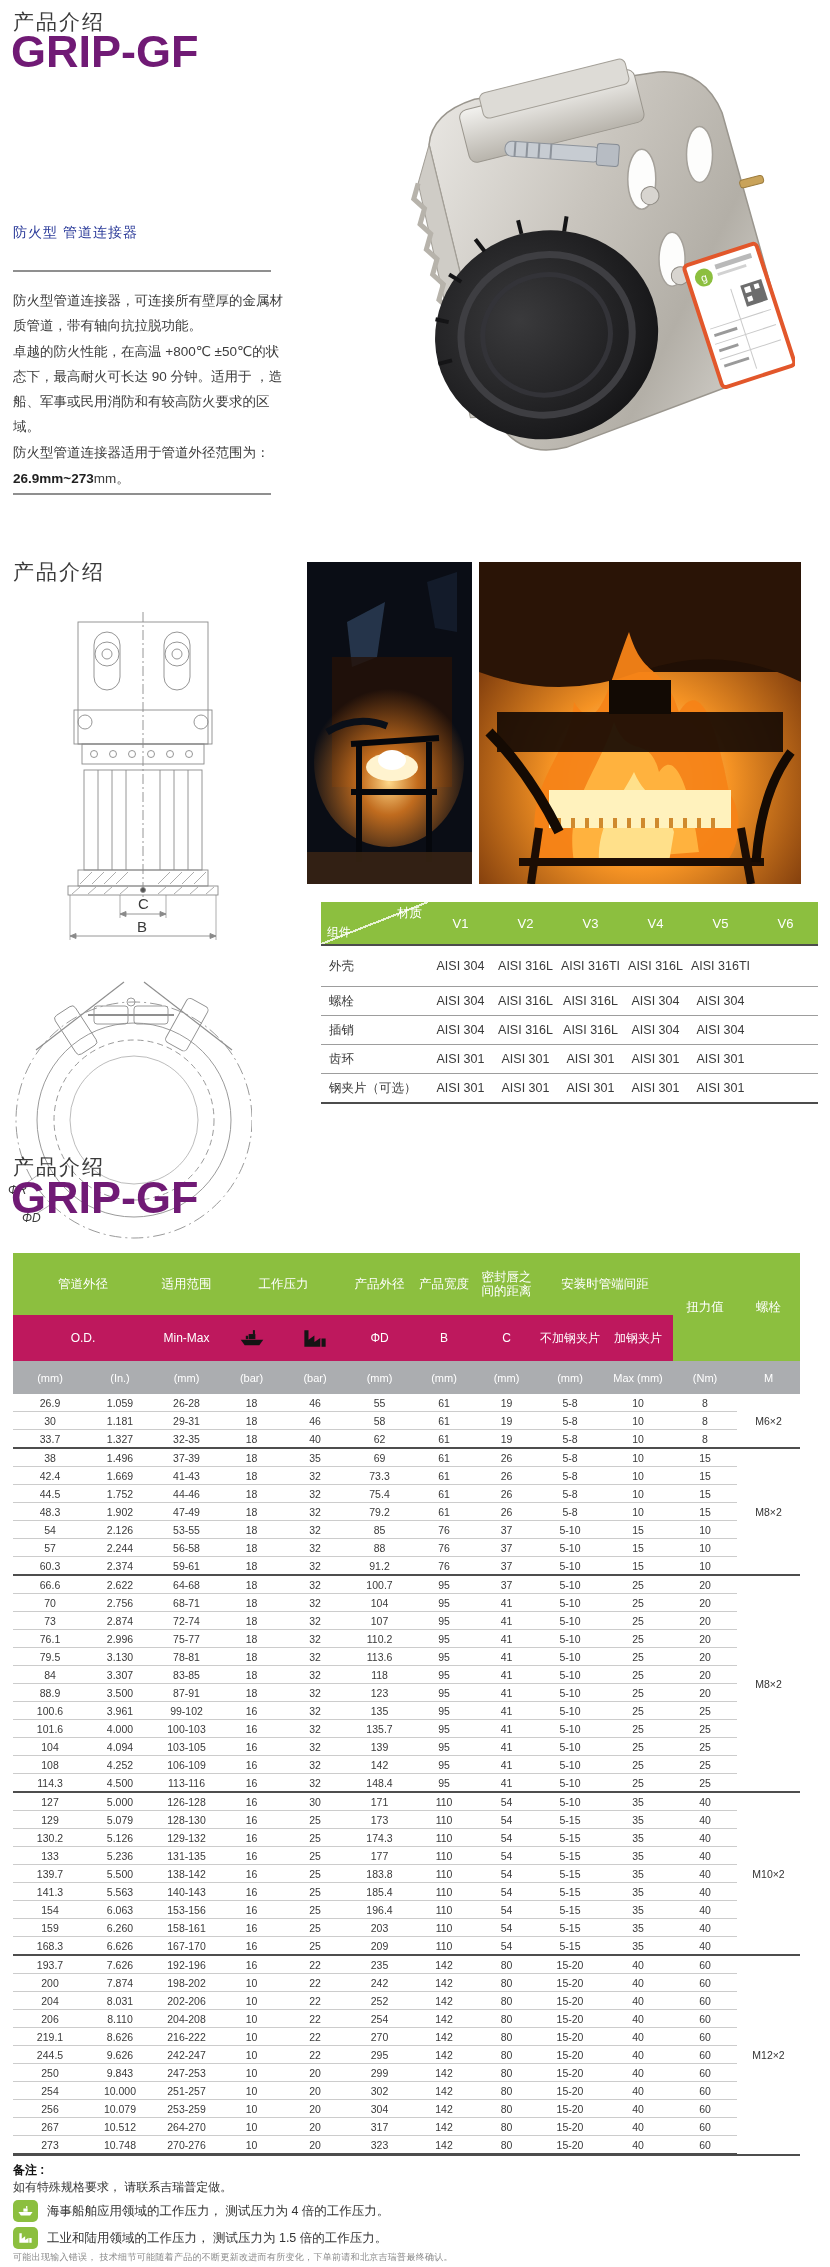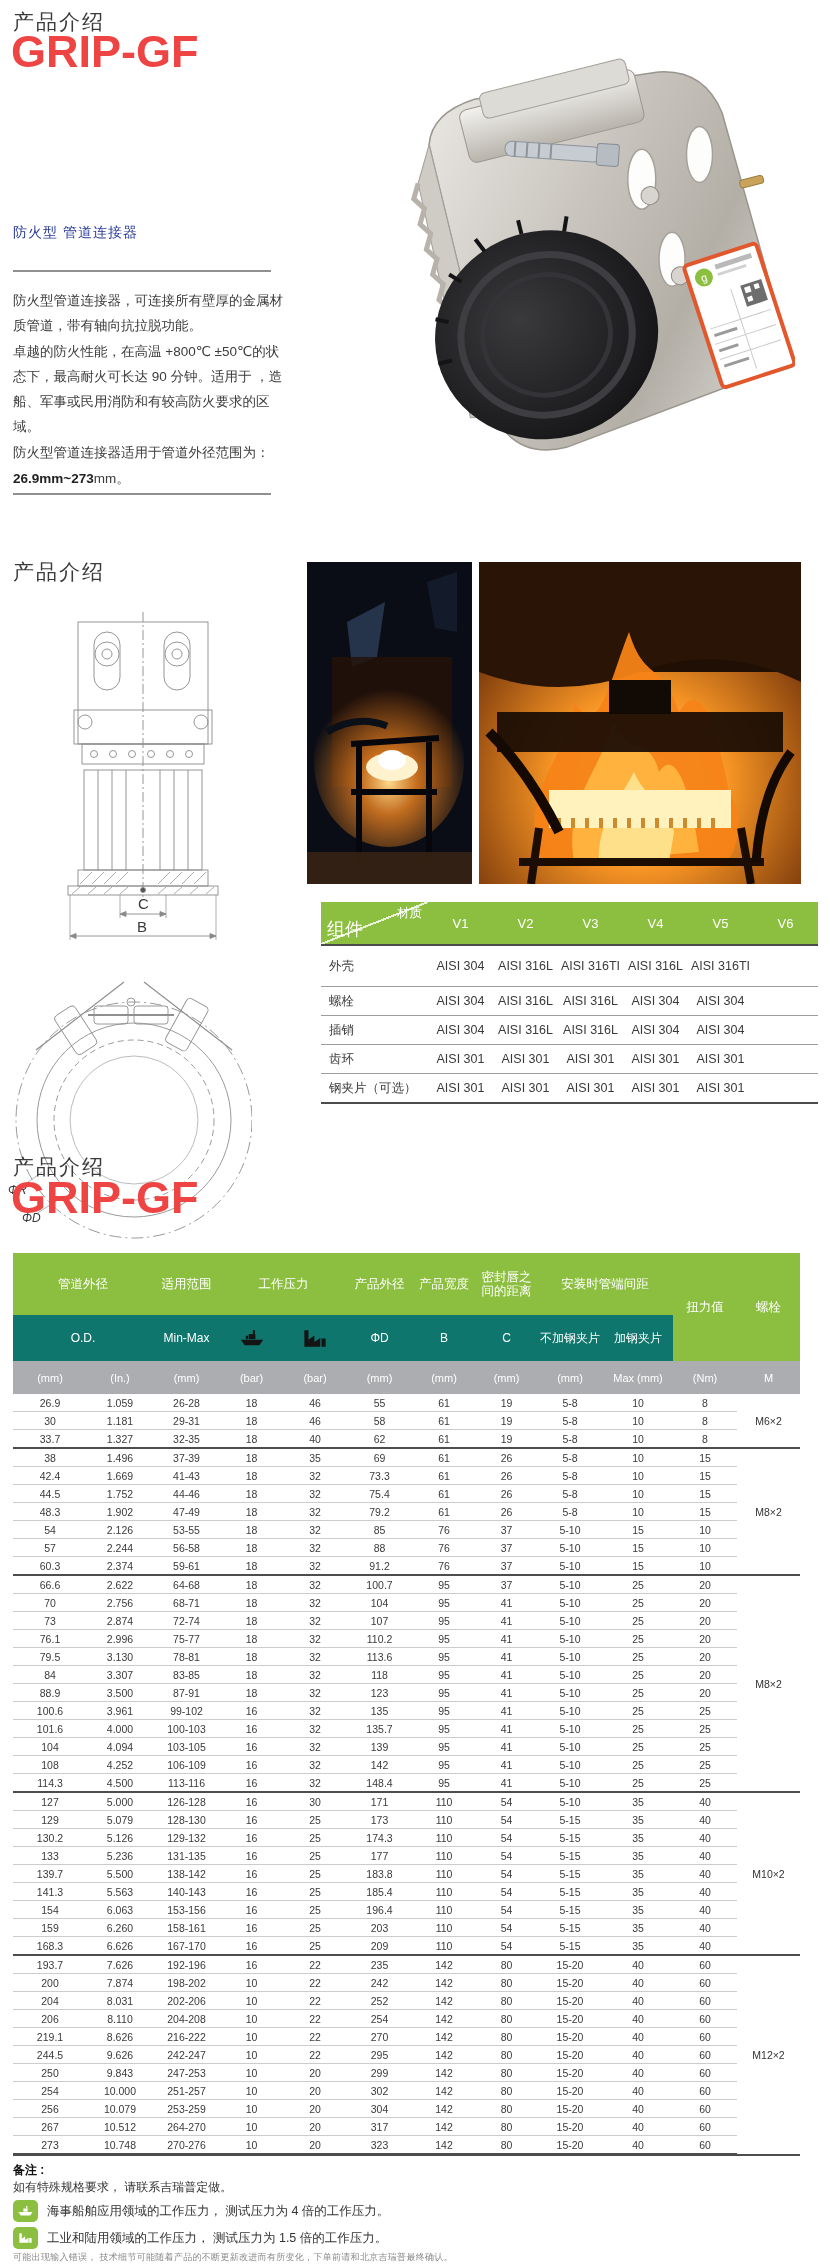--- a/index.html
+++ b/index.html
@@ -2,49 +2,49 @@
 <html><head>
 <meta charset="utf-8">
 <style>
   html,body{margin:0;padding:0;background:#fafafa;}
   .page{position:relative;width:830px;height:2267px;background:#ffffff;margin:0 auto;
         font-family:"Liberation Sans","DejaVu Sans",sans-serif;color:#3d3d3d;overflow:hidden;}
   .abs{position:absolute;}
 
   
   .kicker{font-size:21px;color:#3a3a3a;letter-spacing:2px;}
-  .brand{font-size:45px;font-weight:800;color:#ef4444;letter-spacing:0px;text-align:center;}
+  .brand{font-size:45px;font-weight:800;color:#701a75;letter-spacing:0px;text-align:center;}
   .subtitle{font-size:14px;font-weight:400;color:#2a3a99;letter-spacing:1px;}
   .rule{border-top:2px solid #8f8f8f;height:0;}
 
   
   .intro{width:270px;font-size:13.5px;line-height:25px;color:#3c3c3c;}
   .intro p{margin:0 0 1px 0;}
   .intro .range b{color:#222;}
 
   
   table.mat{border-collapse:collapse;table-layout:fixed;width:497px;font-size:12.5px;}
   table.mat th,table.mat td{padding:0 2px;text-align:center;vertical-align:middle;}
   .mat thead th{background:#8cbf3f;color:#fff;height:42px;font-weight:normal;font-size:13px;}
   .mat thead th.corner{position:relative;background:
       linear-gradient(to bottom right,transparent calc(50% - 1px),#e8f2d5 calc(50% - 1px),#e8f2d5 calc(50% + 1px),transparent calc(50% + 1px)),#8cbf3f;}
   .mat .corner .c-top{position:absolute;top:3px;right:6px;font-size:12.5px;}
-  .mat .corner .c-bot{position:absolute;bottom:3px;left:6px;font-size:18px;}
+  .mat .corner .c-bot{position:absolute;bottom:3px;left:6px;font-size:12px;}
   .mat tbody td{border-bottom:1px solid #9d9d9d;color:#3a3a3a;height:28px;line-height:1.15;}
   .mat tbody tr:first-child td{height:40px;border-top:2px solid #4c4c4c;}
   .mat tbody tr:last-child td{border-bottom:2px solid #4c4c4c;}
   .mat tbody td.comp{text-align:left;padding-left:8px;}
   .mnotes{font-size:11.5px;color:#3c3c3c;line-height:16px;}
   .mnotes .t{font-weight:bold;color:#1e1e1e;font-size:12px;}
 
   
   table.spec{border-collapse:collapse;table-layout:fixed;width:787px;}
   .spec th,.spec td{padding:0;text-align:center;vertical-align:middle;font-weight:normal;}
   .spec tr.g1 th{background:#8cbf3f;color:#fff;height:62px;font-size:12.5px;line-height:14px;}
-  .spec tr.g2 th{background:#0f766e;color:#fff;height:46px;font-size:12px;line-height:13px;}
+  .spec tr.g2 th{background:#be185d;color:#fff;height:46px;font-size:12px;line-height:13px;}
   .spec th.tall{background:#8cbf3f;color:#fff;font-size:12.5px;}
   .spec tr.g3 th{background:#abadb0;color:#fff;height:33px;font-size:11px;}
   .spec tbody td{height:17px;font-size:10.5px;color:#3a3a3a;border-bottom:1px solid #cccccc;}
   .spec tbody tr.group-end td{border-bottom:2px solid #4d4d4d;}
   .spec tbody tr:last-child td{border-bottom:3px solid #4d4d4d;}
   .spec td.bolt-cell{font-size:10.5px;color:#333;border-bottom:2px solid #4d4d4d;}
   .spec .subsmall{font-size:10.5px;line-height:11.5px;}
 
   
   .bnotes{font-size:12px;color:#333;line-height:17px;}

